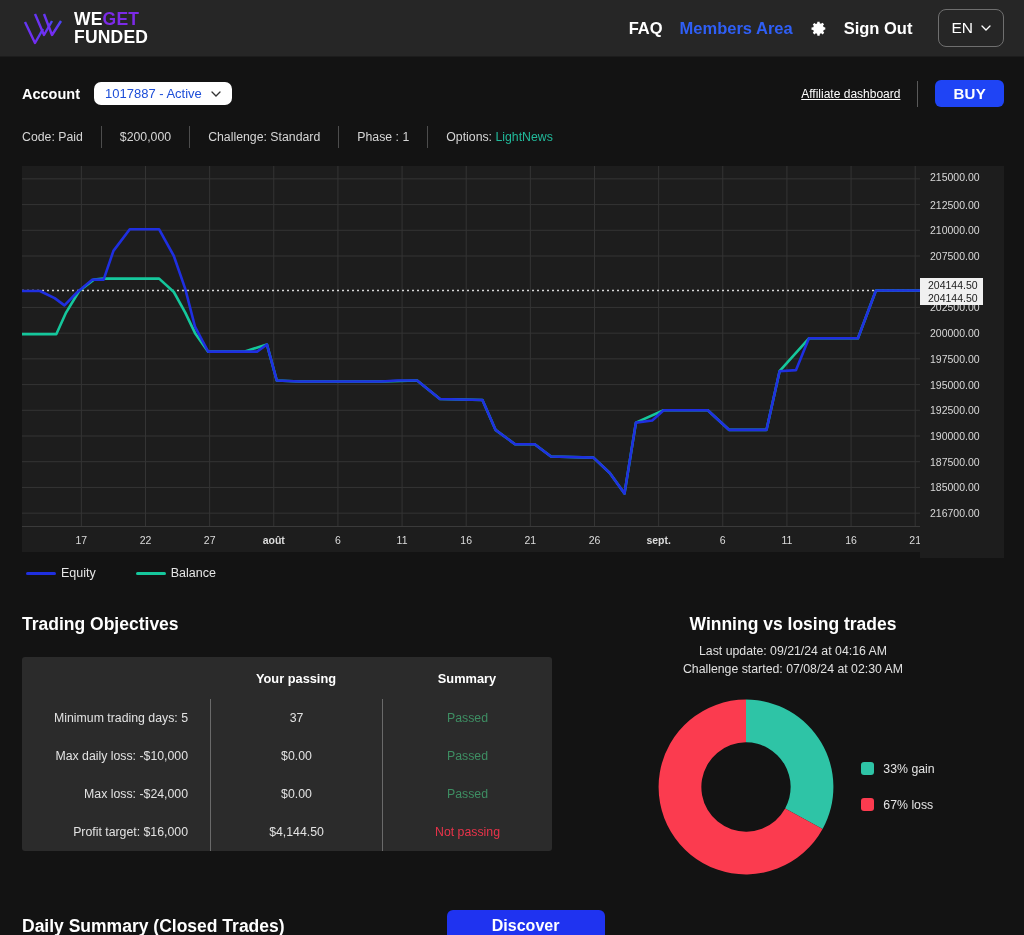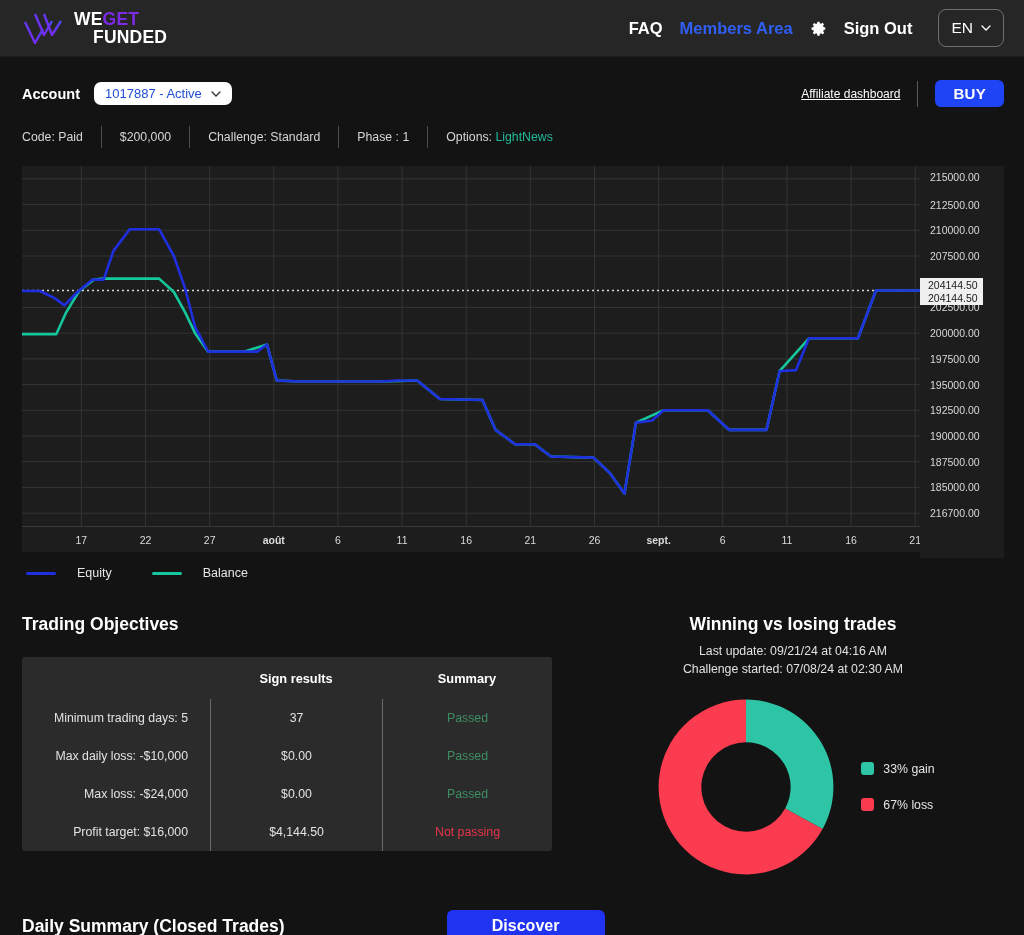--- a/index.html
+++ b/index.html
@@ -17,21 +17,21 @@
     background: #262626;
     display: flex; align-items: center;
     padding: 0 20px 0 22px;
     border-bottom: 1px solid #1c1c1c;
   }
   .logo-wrap { display: flex; align-items: center; gap: 10px; }
   .logo-mark { width: 42px; height: 38px; display: block; }
   .logo-text { line-height: 1.04; font-weight: 700; font-size: 17.5px; letter-spacing: .2px; }
   .logo-text .l1 .we { color: #ffffff; }
   .logo-text .l1 .get { color: #7c2ae8; }
-  .logo-text .l2 { color: #ffffff; margin-left: 19px; }
+  .logo-text .l2 { color: #ffffff; }
 
   .nav { margin-left: auto; display: flex; align-items: center; gap: 17px; }
   .nav-link { font-size: 16.5px; font-weight: 700; color: #ffffff; cursor: pointer; white-space: nowrap; }
   .nav-link.accent { color: #2f5ff6; }
   .gear { width: 17px; height: 17px; cursor: pointer; display: block; }
   .lang {
     margin-left: 9px;
     border: 1px solid #6f6f6f; border-radius: 8px;
     height: 38px; min-width: 65px;
     display: flex; align-items: center; justify-content: center; gap: 8px;
@@ -81,21 +81,21 @@
     font-size: 10.5px; padding: 1px 5px 1px 8px; white-space: nowrap;
   }
   .xaxis {
     position: relative; width: 898px; height: 26px; background: #1d1d1d;
     border-top: 1px solid #3a3a3a;
   }
   .xtick { position: absolute; top: 7px; font-size: 10.5px; color: #dcdcdc; transform: translateX(-50%); white-space: nowrap; }
   .xtick.mon { font-weight: 700; }
 
   .legend { display: flex; align-items: center; gap: 40px; margin: 14px 0 0 4px; }
-  .lg-item { display: flex; align-items: center; gap: 21px; font-size: 12.5px; color: #e6e6e6; }
+  .lg-item { display: flex; align-items: center; gap: 5px; font-size: 12.5px; color: #e6e6e6; }
   .lg-line { width: 30px; height: 3px; border-radius: 2px; display: block; }
 
   
   .lower { display: flex; margin-top: 34px; padding: 0 20px 0 22px; }
   .col-left { width: 560px; }
   .col-right { flex: 1; }
 
   .sec-title { font-size: 17.5px; font-weight: 700; color: #ffffff; }
 
   .obj-table {
@@ -277,21 +277,21 @@
       <span>Balance</span>
     </div>
   </div>
 </div>
 
 <div class="lower">
   <div class="col-left">
     <div class="sec-title">Trading Objectives</div>
     <div class="obj-table" id="obj-table">
         <div class="oh"></div>
-        <div class="oh">Sign results</div>
+        <div class="oh">Your passing</div>
         <div class="oh">Summary</div>
         <div class="oc crit">Minimum trading days: 5</div>
         <div class="oc res">37</div>
         <div class="oc sum pass">Passed</div>
         <div class="oc crit">Max daily loss: -$10,000</div>
         <div class="oc res">$0.00</div>
         <div class="oc sum pass">Passed</div>
         <div class="oc crit">Max loss: -$24,000</div>
         <div class="oc res">$0.00</div>
         <div class="oc sum pass">Passed</div>

